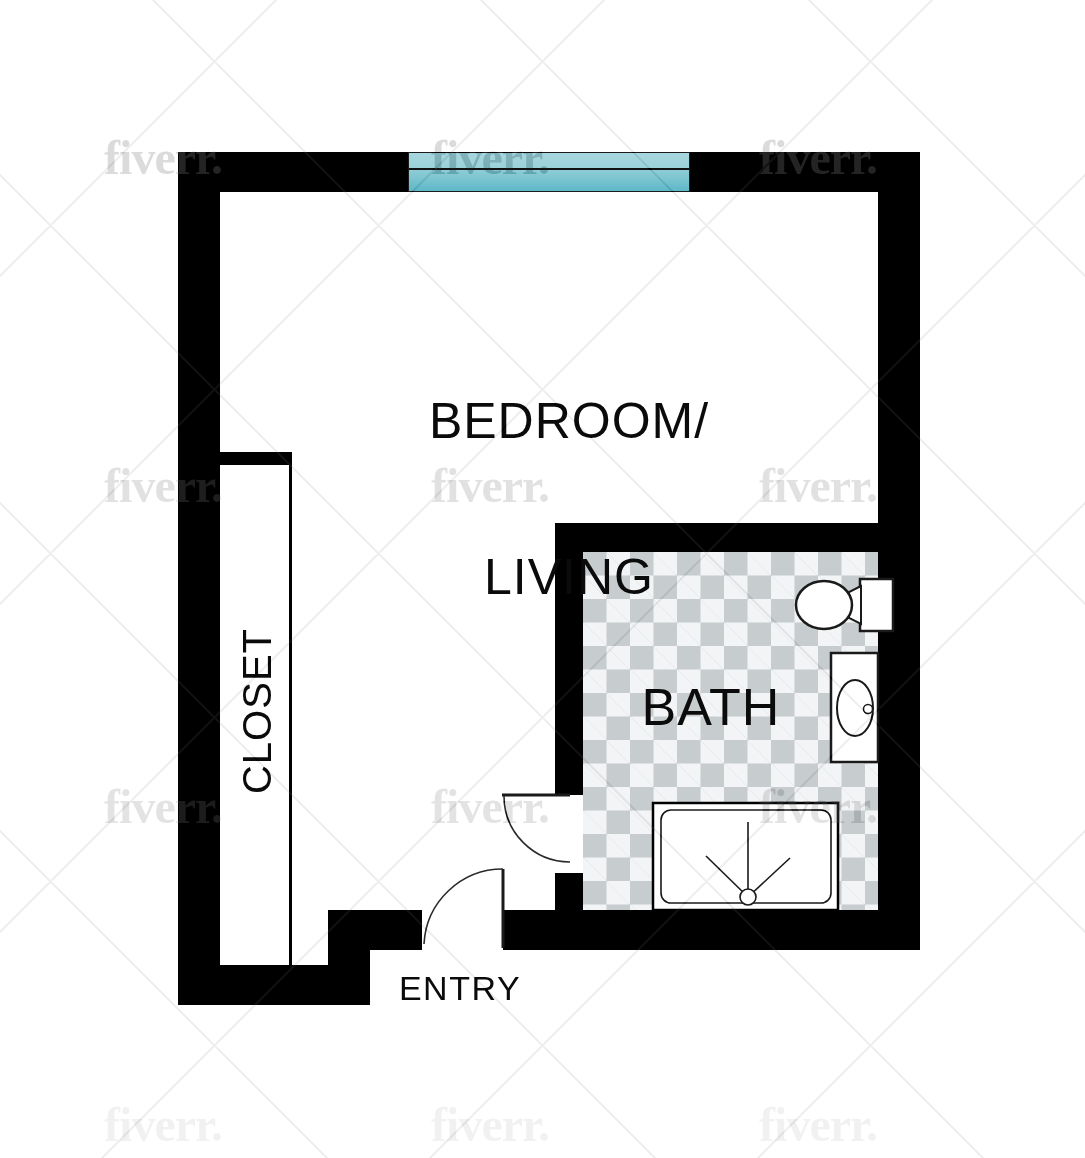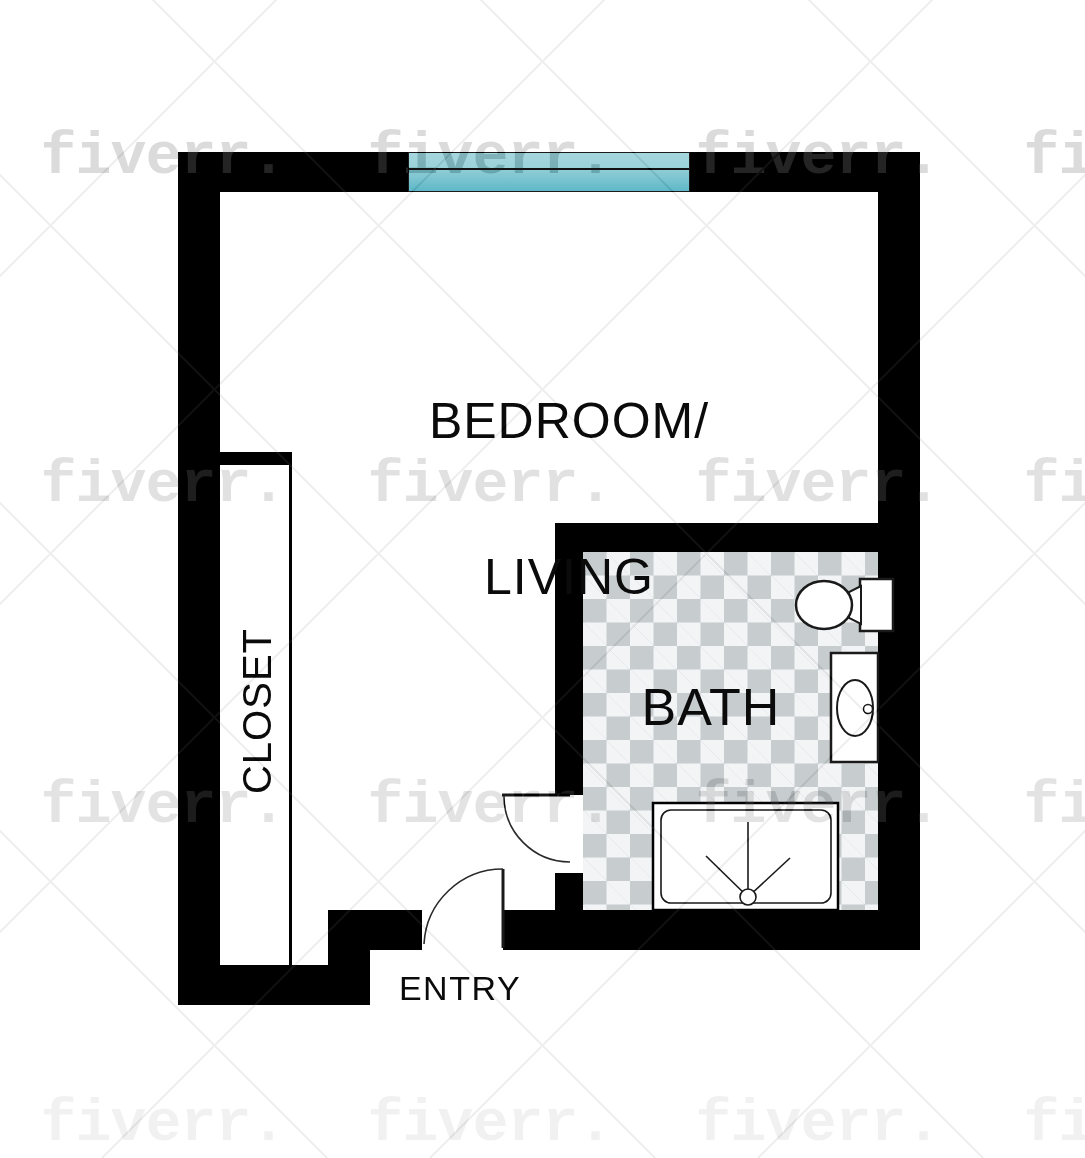--- a/index.html
+++ b/index.html
@@ -44,22 +44,22 @@
   
   .diag-lines{
     position:absolute;inset:0;z-index:9;pointer-events:none;
     background-image:
       repeating-linear-gradient(45deg,transparent 0 230px,#101010 230px 232px),
       repeating-linear-gradient(-45deg,transparent 0 230px,#101010 230px 232px);
     mix-blend-mode:difference;
   }
   .wm{
     position:absolute;z-index:10;pointer-events:none;
-    font-family:Liberation Mono, monospace;font-weight:bold;
-    font-size:60px;letter-spacing:-1px;
+    font-family:Liberation Serif, serif;font-weight:bold;
+    font-size:48px;letter-spacing:-1px;
     transform:translate(-50%,-50%);
     mix-blend-mode:difference;
   }
 </style>
 </head>
 <body>
 
 <div id="plan">
 
   <div class="wall" style="left:178px;top:152px;width:742px;height:40px;"></div>

